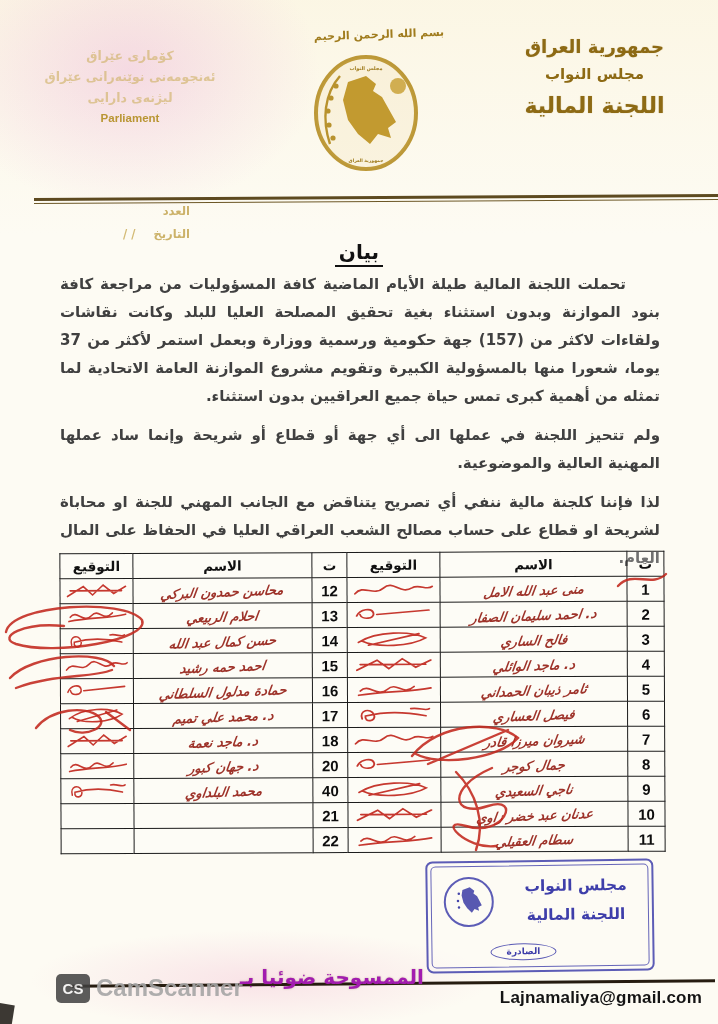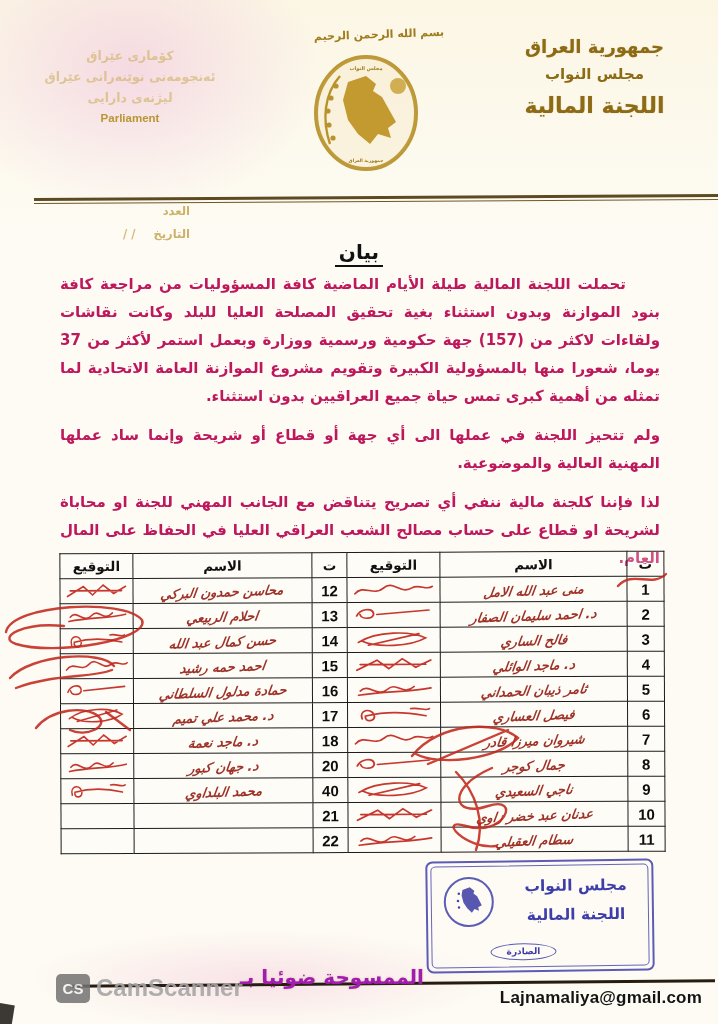--- a/index.html
+++ b/index.html
@@ -37,21 +37,21 @@
 
   .numdate{position:absolute;left:70px;top:204px;color:#ccb269;font-weight:bold;
     font-size:11.5px;direction:rtl;width:120px;text-align:right;}
   .numdate .row2{margin-top:9px;}
   .numdate .slashes{color:#d3ba74;margin-right:14px;letter-spacing:6px;}
 
   
   .title{position:absolute;left:0;width:718px;top:240px;text-align:center;
     font-size:20px;font-weight:bold;color:#111;}
   .title span{border-bottom:2.4px solid #111;padding:0 4px 1px;margin-top:20px;}
-  .paras{position:absolute;right:58px;left:60px;top:270px;direction:rtl;color:#be185d;
+  .paras{position:absolute;right:58px;left:60px;top:270px;direction:rtl;color:#404040;
     font-weight:bold;font-size:15px;line-height:28px;text-align:justify;}
   .paras p{margin:0 0 11px;}
   .paras p.first{text-indent:34px;}
 
   
   table.sig-table{position:absolute;left:60px;top:552px;border-collapse:collapse;
     direction:rtl;transform:rotate(-0.25deg);background:rgba(255,255,255,.25);}
   table.sig-table th,table.sig-table td{border:1.7px solid #1c1c1c;padding:0;height:24px;
     overflow:visible;}
   table.sig-table th{font-size:13.5px;font-weight:bold;color:#111;}
@@ -78,21 +78,21 @@
     border:2px solid rgba(64,64,170,.85);border-radius:50%;}
   .stamp .badge{position:absolute;left:58px;bottom:6px;width:64px;height:15px;
     border:1.6px solid rgba(64,64,170,.85);border-radius:50%;color:#3e3eaa;
     font-size:9px;font-weight:bold;text-align:center;line-height:15px;}
 
   
   .footer-line{position:absolute;left:70px;top:982px;width:645px;height:3px;
     background:#261c10;transform:rotate(-0.5deg);}
   .email{position:absolute;right:16px;top:988px;font-family:"Liberation Sans",sans-serif;
     font-weight:bold;font-size:17px;color:#141414;letter-spacing:.2px;}
-  .cs-badge{position:absolute;left:56px;top:974px;width:34px;height:29px;background:#737373;
+  .cs-badge{position:absolute;left:56px;top:974px;width:34px;height:29px;background:#404040;
     border-radius:5px;color:#f4f4f4;font-family:"Liberation Sans",sans-serif;font-weight:bold;
     font-size:15px;text-align:center;line-height:29px;opacity:.85;}
   .cs-brand{position:absolute;left:96px;top:974px;color:#a6a6a6;
     font-family:"Liberation Sans",sans-serif;font-weight:bold;font-size:24px;opacity:.9;}
   .cs-ar{position:absolute;left:240px;top:965px;direction:rtl;color:#a21caf;
     font-weight:bold;font-size:20px;text-shadow:0 0 2px rgba(120,90,40,.35);}
 </style>
 </head>
 <body>
 

